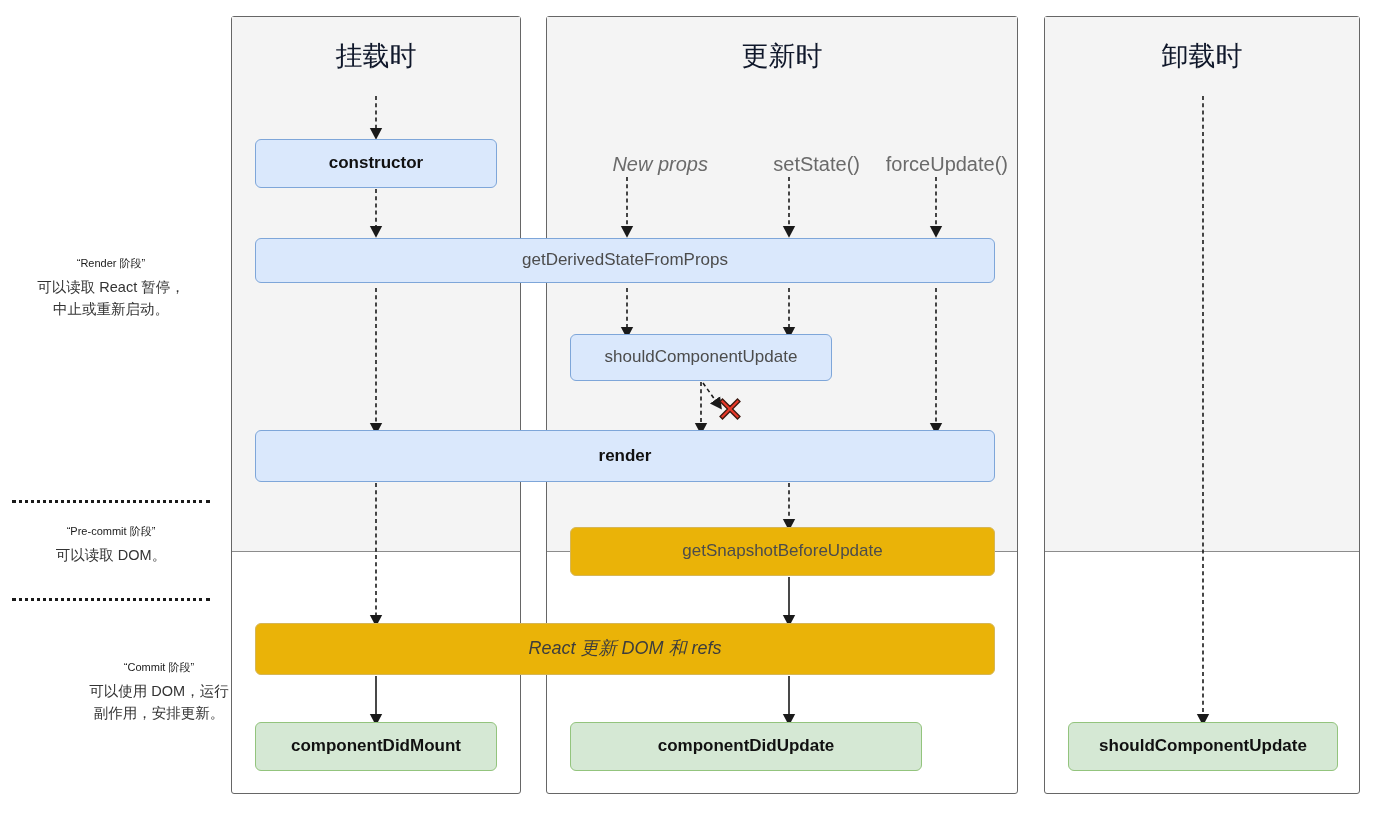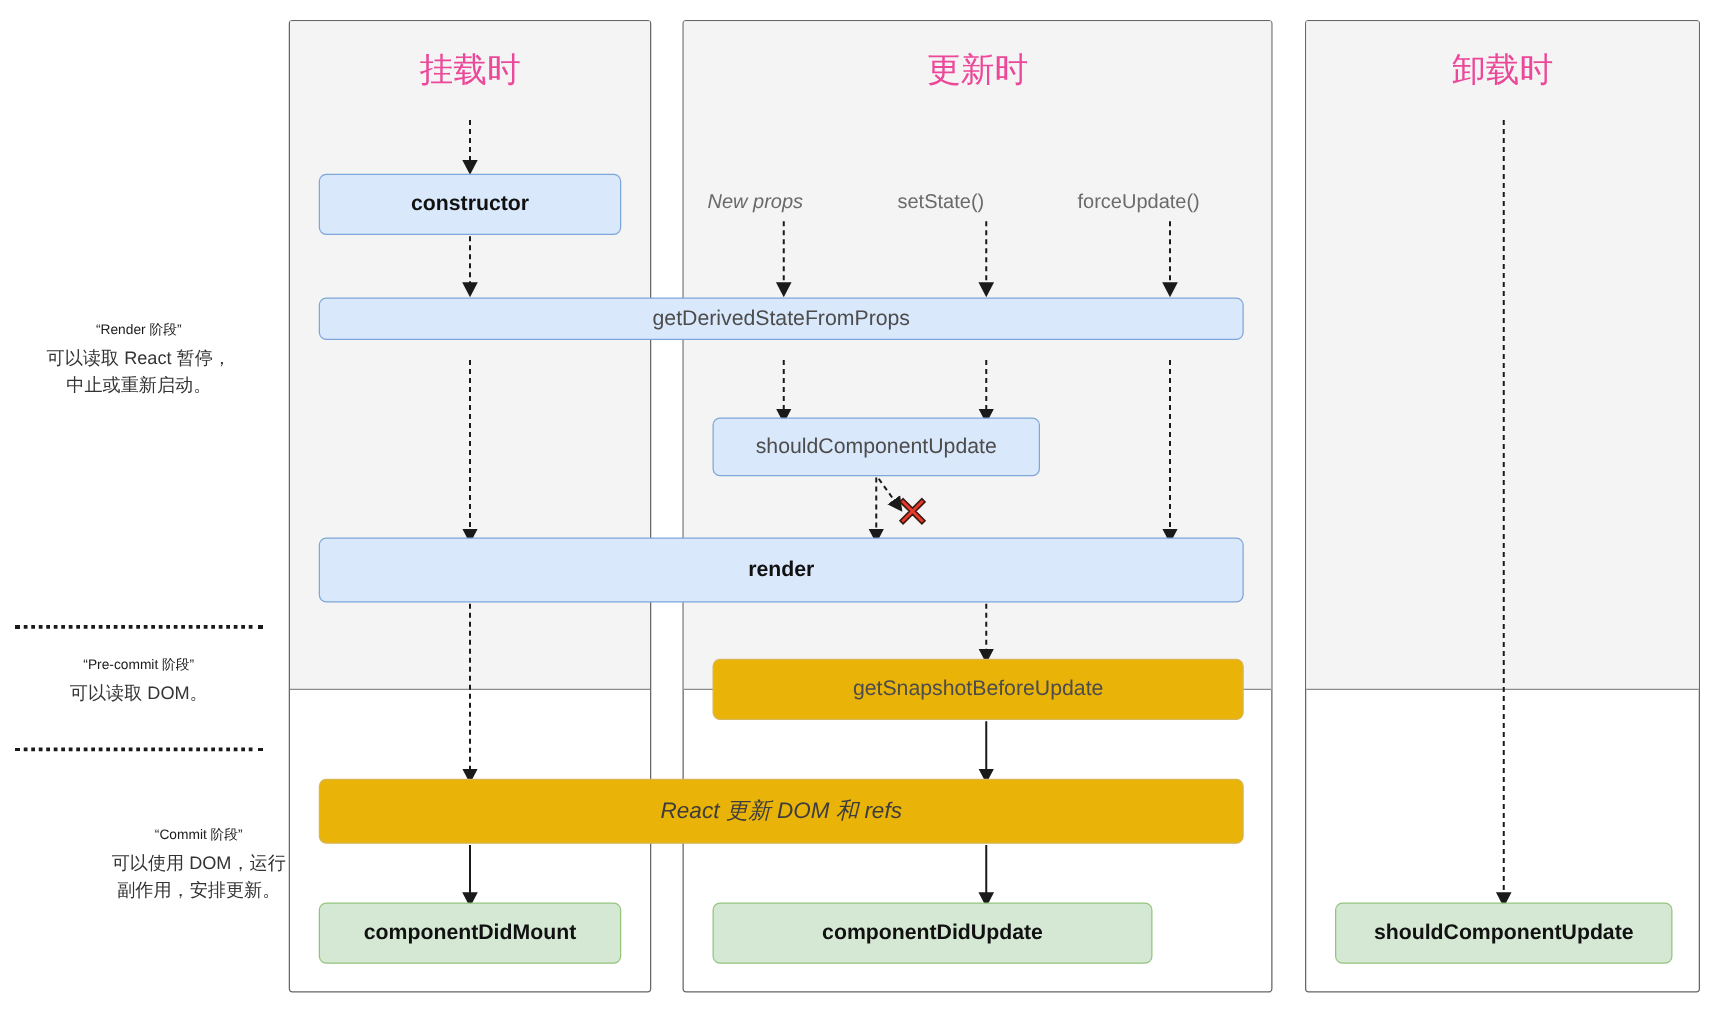--- a/index.html
+++ b/index.html
@@ -17,35 +17,35 @@
   .phase-block{position:absolute;left:0;width:222px;text-align:center;color:#1a1a1a;}
   .phase-title{font-size:11px;color:#1a1a1a;margin-bottom:5px;white-space:nowrap;}
   .phase-desc{font-size:14.5px;line-height:1.52;color:#333333;}
   .phase-rule{position:absolute;left:12px;width:198px;height:0;
               border-top:3px dotted #1a1a1a;}
 
   
   .panel{position:absolute;border:1.4px solid #666666;border-radius:3px;
          background:#ffffff;box-sizing:border-box;}
   .panel-shade{position:absolute;background:#f4f4f4;box-sizing:border-box;}
-  .panel-head{position:absolute;text-align:center;font-size:27px;color:#ec4899;}
+  .panel-head{position:absolute;text-align:center;font-size:27px;color:#0f172a;}
 
   
   .lbox{position:absolute;box-sizing:border-box;border-radius:6px;
         display:flex;align-items:center;justify-content:center;
         font-size:17px;text-align:center;line-height:1.2;z-index:6;}
   .lbox.blue{background:#dae8fc;border:1.4px solid #7ea6d9;}
   .lbox.yellow{background:#eab308;border:1.4px solid #d6b656;}
   .lbox.green{background:#d5e8d4;border:1.4px solid #93c47d;}
   .lbox.bold{font-weight:bold;color:#111111;}
   .lbox.plain{font-weight:normal;color:#4c4c4c;}
   .lbox.italic{font-style:italic;font-weight:normal;color:#3d3d3d;}
 
   
-  .trigger{position:absolute;font-size:16px;color:#6a6a6a;text-align:left;
+  .trigger{position:absolute;font-size:20px;color:#6a6a6a;text-align:right;
            white-space:nowrap;z-index:6;}
   .trigger.it{font-style:italic;}
 
   svg.edges{position:absolute;left:0;top:0;width:1378px;height:821px;
             pointer-events:none;z-index:4;}
 </style>
 </head>
 <body>
 
 <div id="diagram">
@@ -134,21 +134,21 @@
 
   <div style="position:absolute;left:716px;top:395px;width:28px;height:28px;z-index:8;
               display:flex;align-items:center;justify-content:center;">
     <svg width="28" height="28" viewBox="0 0 28 28">
       <path d="M6.5,4 L14,11.5 L21.5,4 L24,6.5 L16.5,14 L24,21.5 L21.5,24 L14,16.5 L6.5,24 L4,21.5 L11.5,14 L4,6.5 z" fill="#e8392a" stroke="#3b1a12" stroke-width="1.3" stroke-linejoin="miter"></path>
     </svg>
   </div>
 
   <div class="lbox blue bold" style="left:255px;top:139px;width:242px;height:49px;">constructor</div>
 
-  <div class="lbox blue plain" style="left:255px;top:238px;width:740px;height:34px;">getDerivedStateFromProps</div>
+  <div class="lbox blue plain" style="left:255px;top:238px;width:740px;height:45px;">getDerivedStateFromProps</div>
 
   <div class="lbox blue plain" style="left:570px;top:334px;width:262px;height:47px;">shouldComponentUpdate</div>
 
   <div class="lbox blue bold" style="left:255px;top:430px;width:740px;height:52px;">render</div>
 
   <div class="lbox yellow plain" style="left:570px;top:527px;width:425px;height:49px;">getSnapshotBeforeUpdate</div>
 
   <div class="lbox yellow italic" style="left:255px;top:623px;width:740px;height:52px;font-size:18px;">React 更新 DOM 和 refs</div>
 
   <div class="lbox green bold" style="left:255px;top:722px;width:242px;height:49px;">componentDidMount</div>

